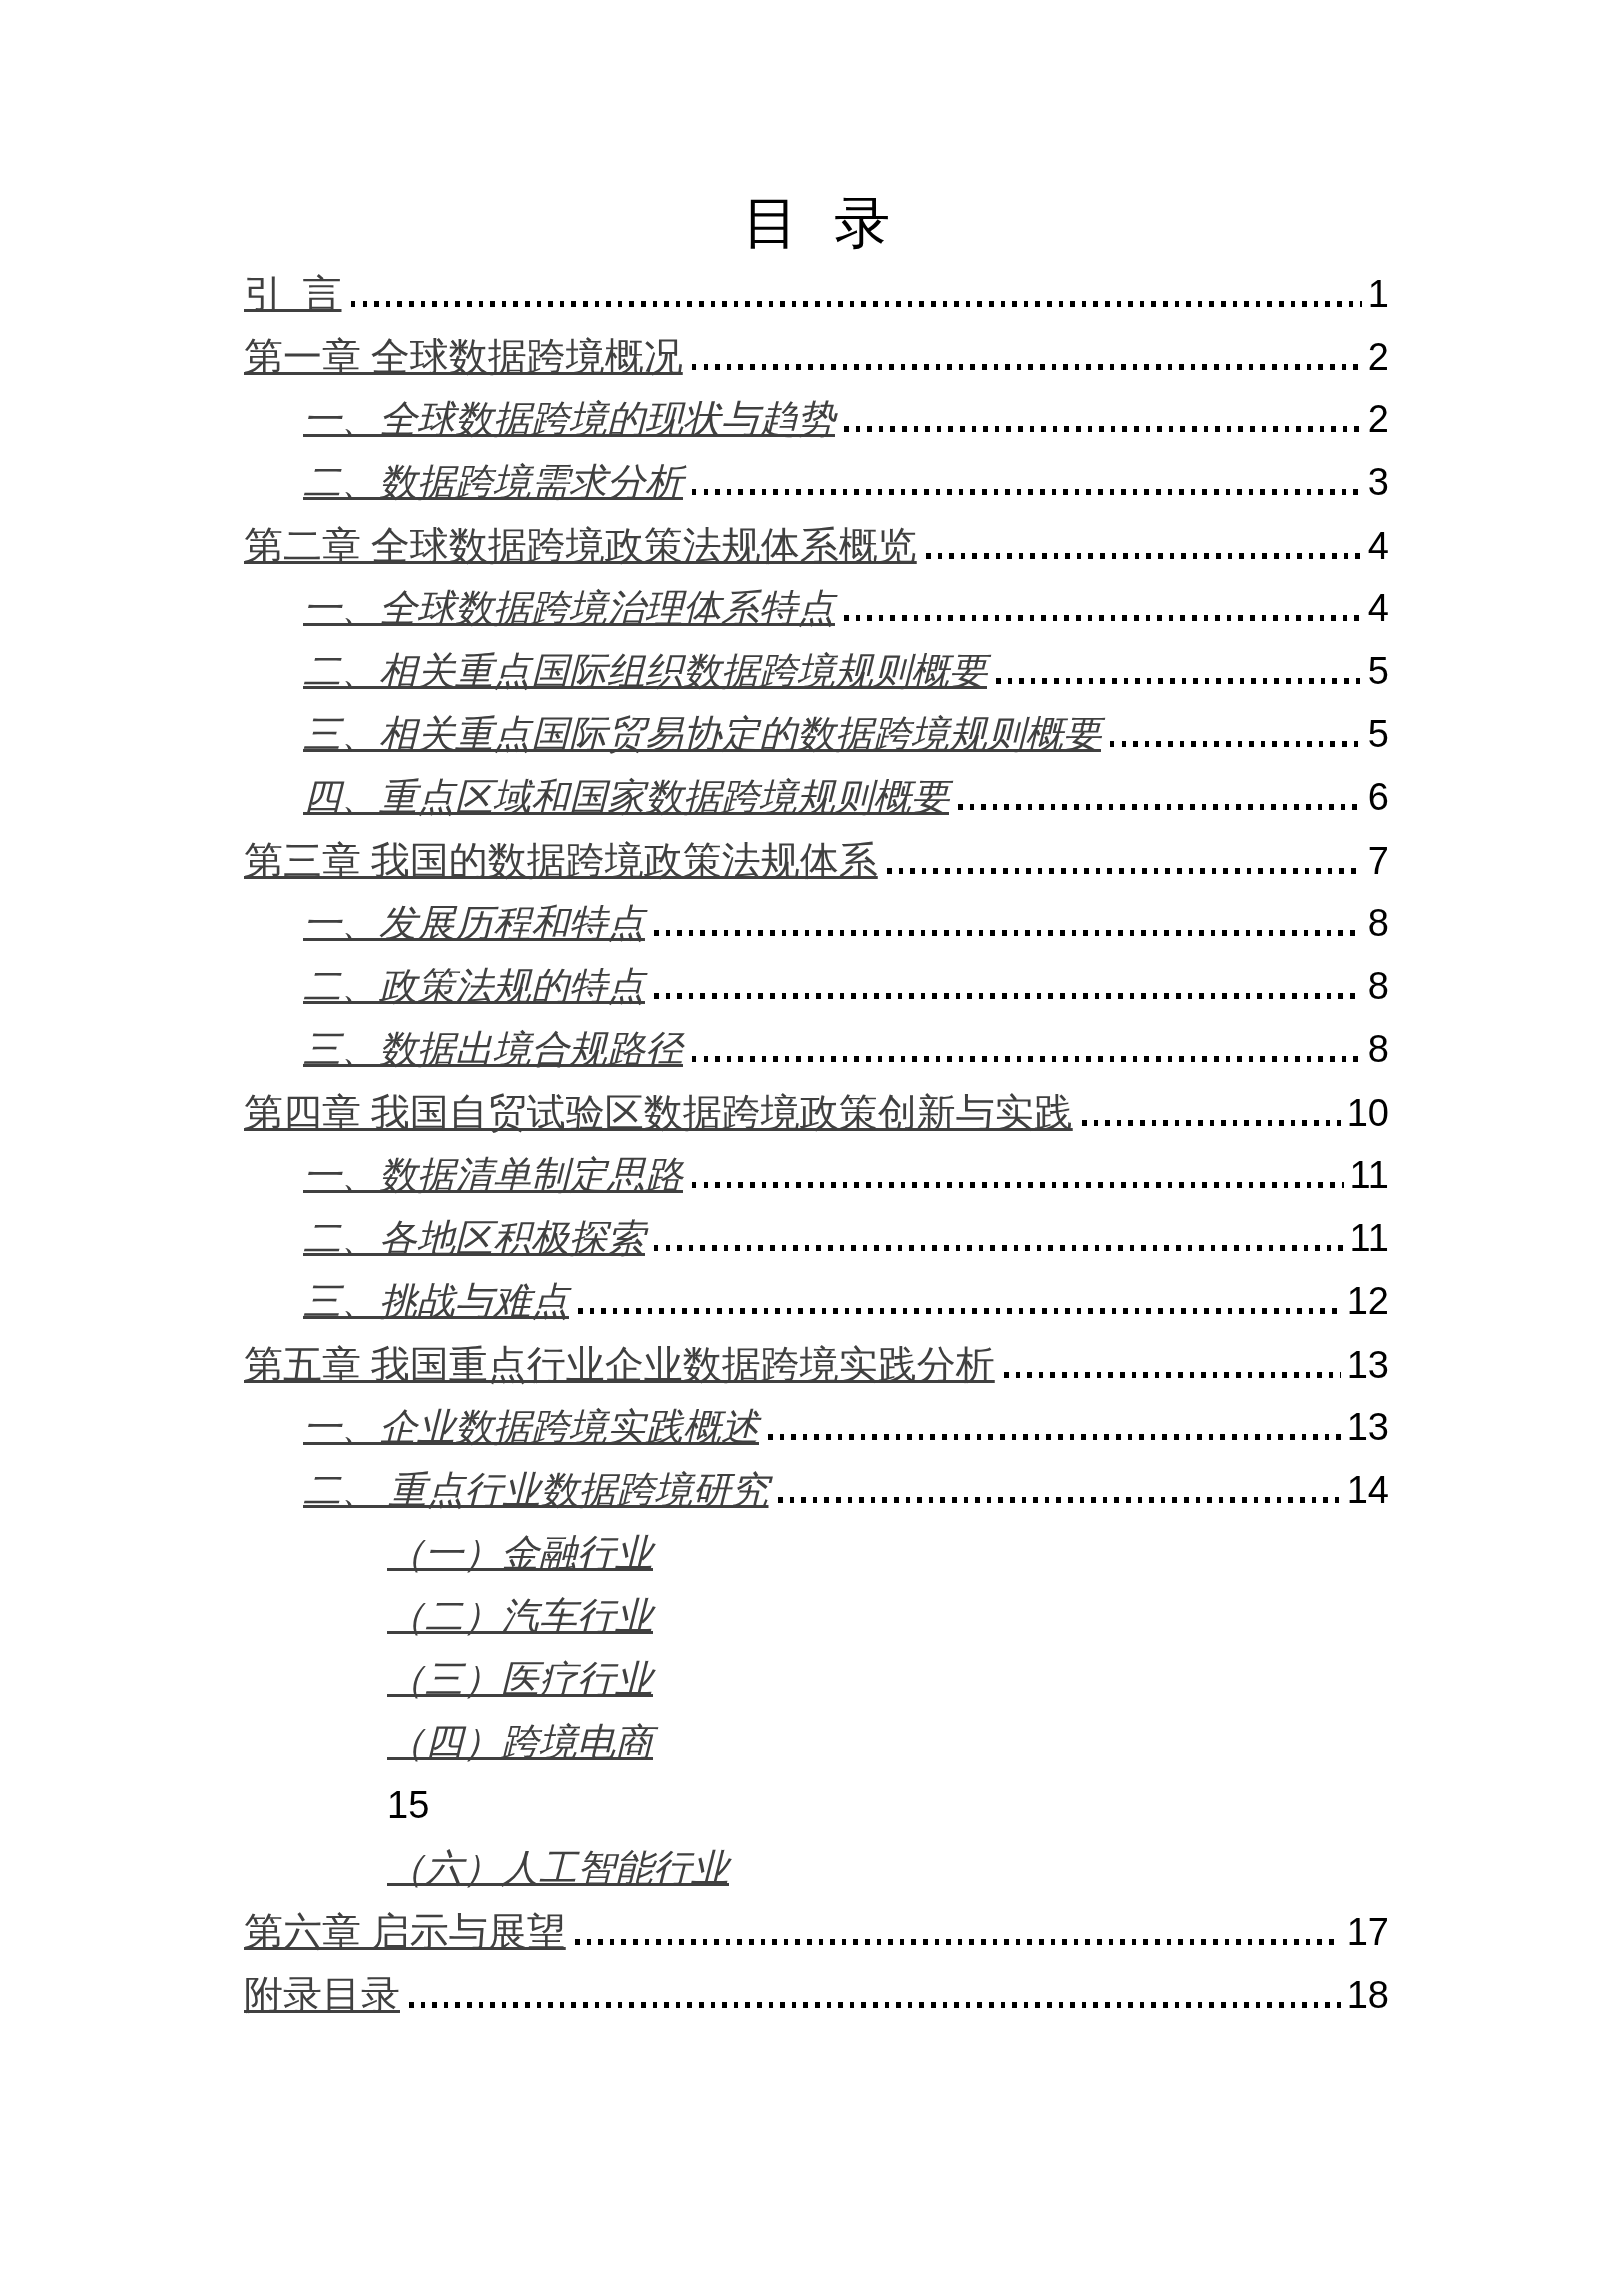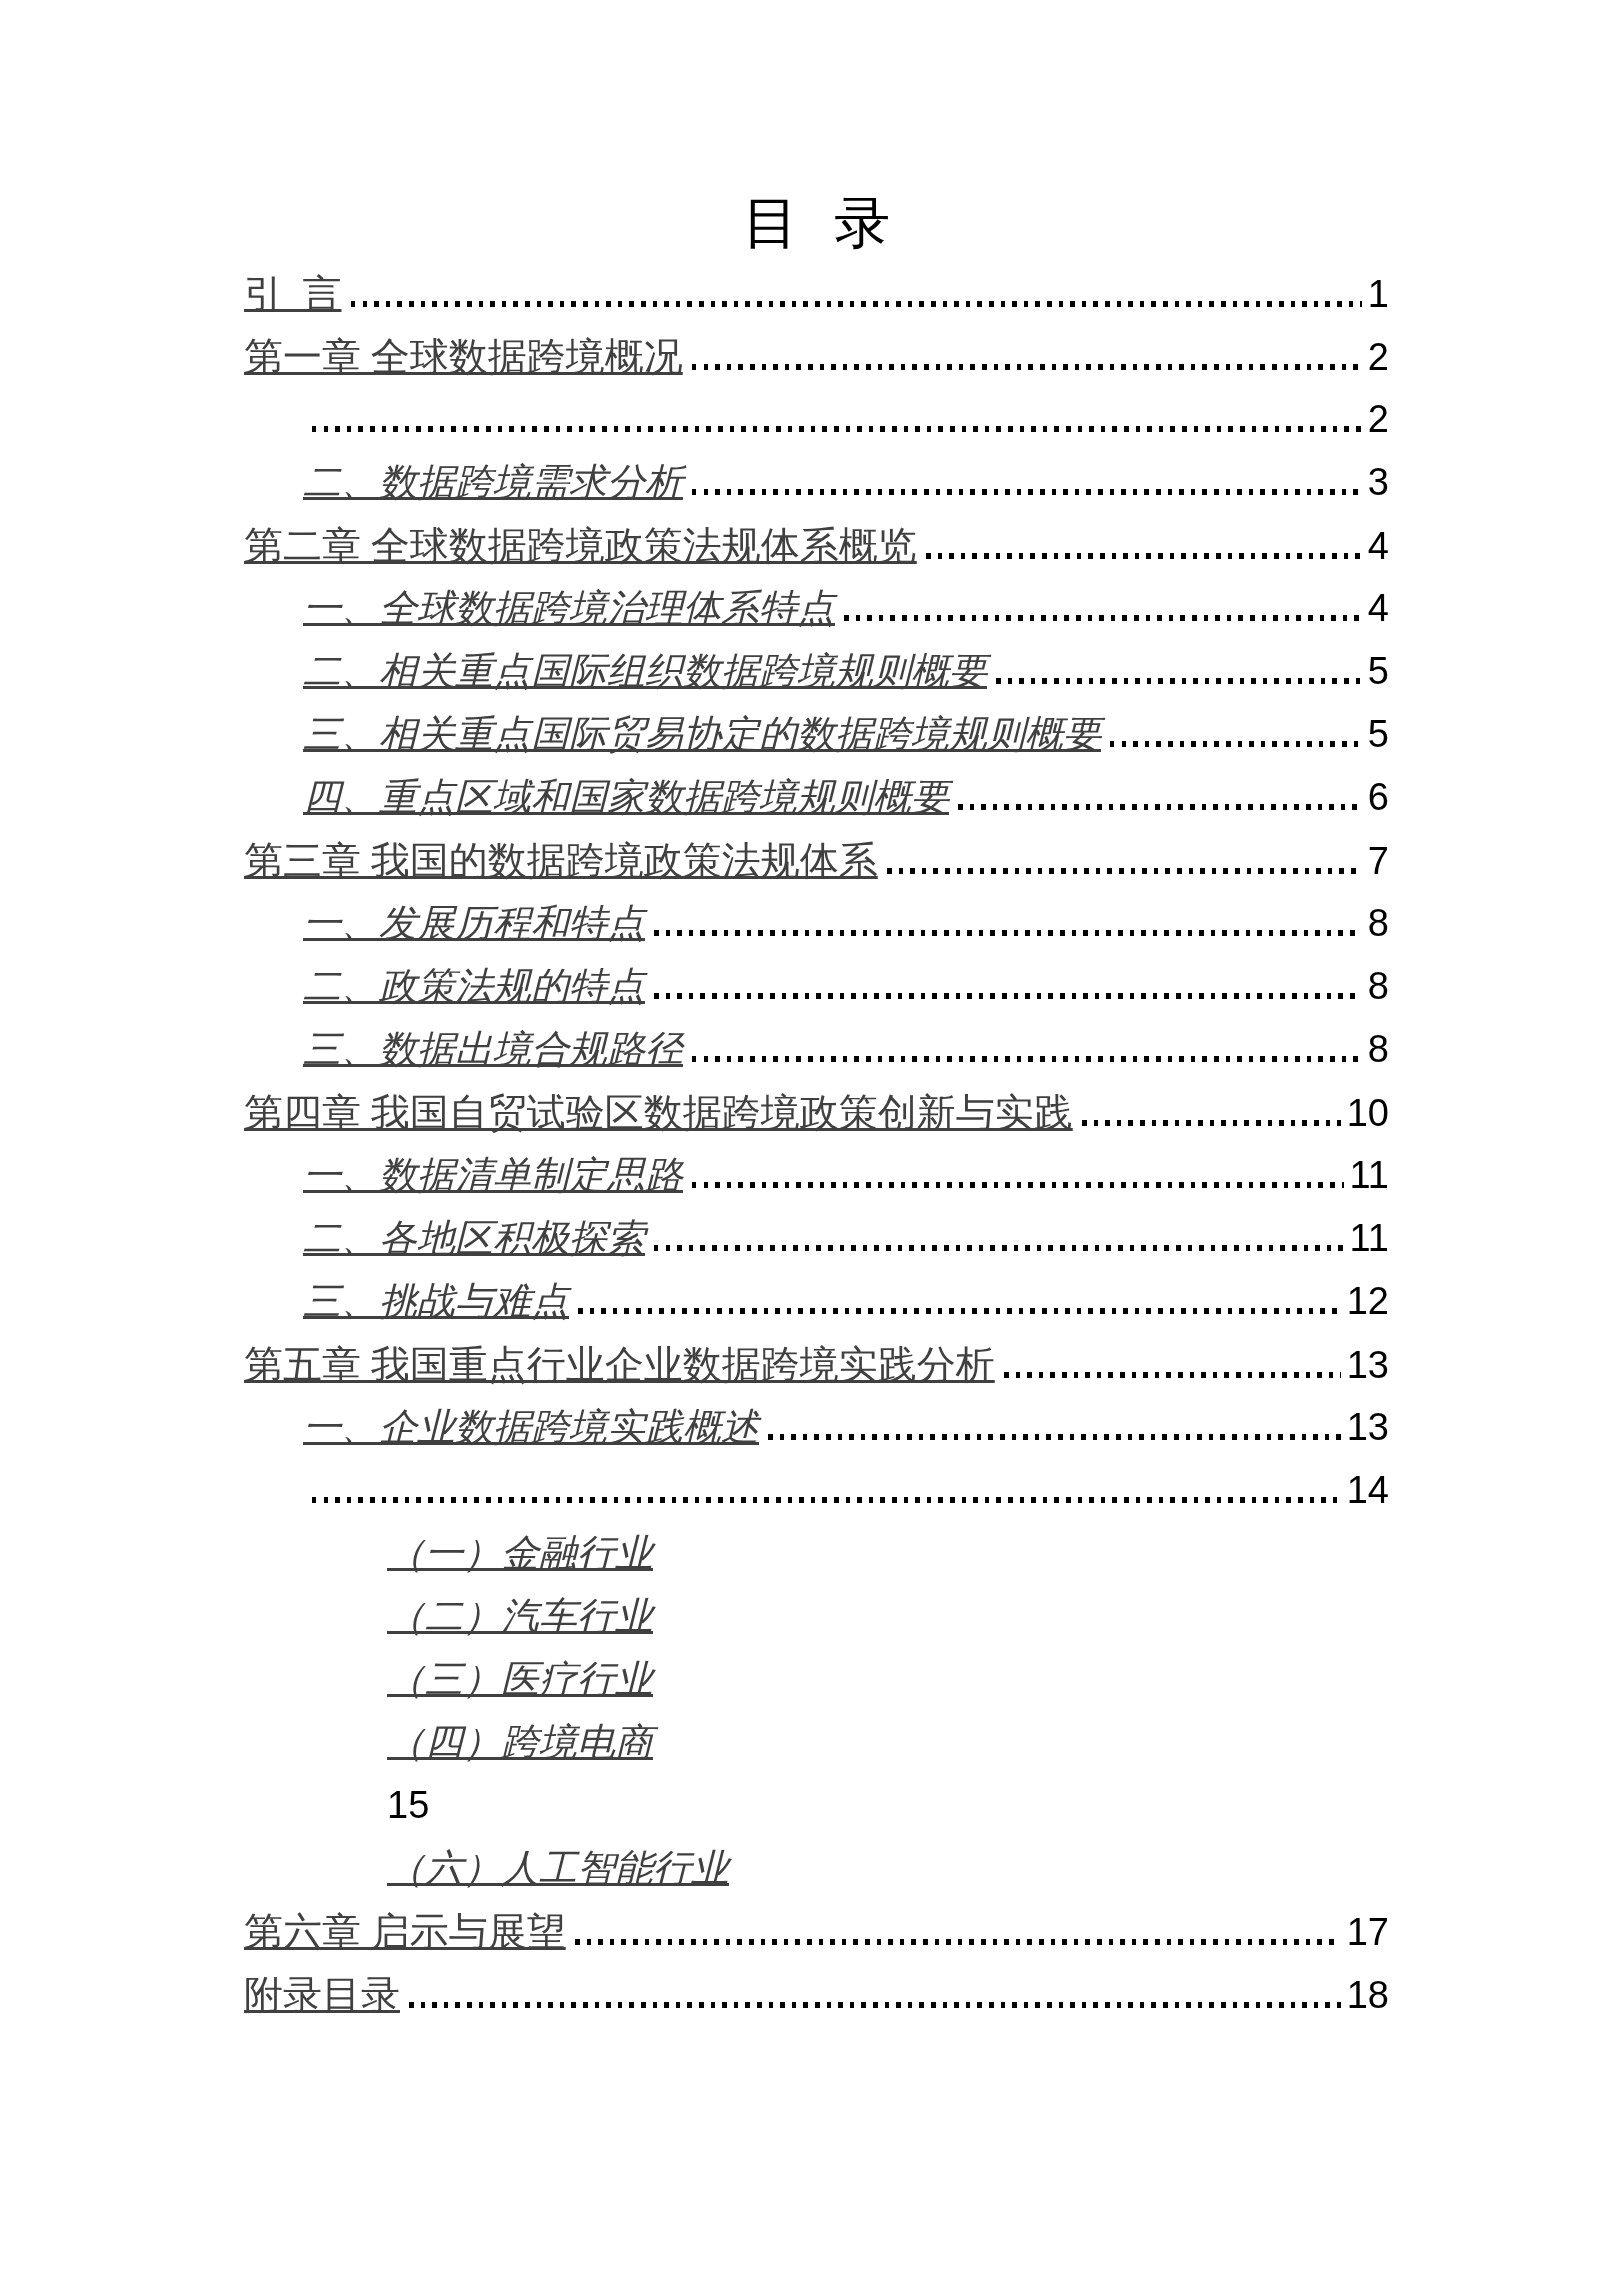--- a/index.html
+++ b/index.html
@@ -88,20 +88,21 @@
     <span class="label">引  言</span>
     <span class="leader"></span>
     <span class="page-num">1</span>
   </div>
       <div class="row chapter">
     <span class="label">第一章 全球数据跨境概况</span>
     <span class="leader"></span>
     <span class="page-num">2</span>
   </div>
       <div class="row sub">
+    <span class="label">一、全球数据跨境的现状与趋势</span>
     <span class="leader"></span>
     <span class="page-num">2</span>
   </div>
       <div class="row sub">
     <span class="label">二、数据跨境需求分析</span>
     <span class="leader"></span>
     <span class="page-num">3</span>
   </div>
       <div class="row chapter">
     <span class="label">第二章 全球数据跨境政策法规体系概览</span>
@@ -172,20 +173,21 @@
     <span class="label">第五章 我国重点行业企业数据跨境实践分析</span>
     <span class="leader"></span>
     <span class="page-num">13</span>
   </div>
       <div class="row sub">
     <span class="label">一、企业数据跨境实践概述</span>
     <span class="leader"></span>
     <span class="page-num">13</span>
   </div>
       <div class="row sub">
+    <span class="label">二、 重点行业数据跨境研究</span>
     <span class="leader"></span>
     <span class="page-num">14</span>
   </div>
       <div class="row subsub">
     <span class="label">（一）金融行业</span>
     <span class="leader"></span>
     <span class="page-num">14</span>
   </div>
       <div class="row subsub">
     <span class="label">（二）汽车行业</span>

